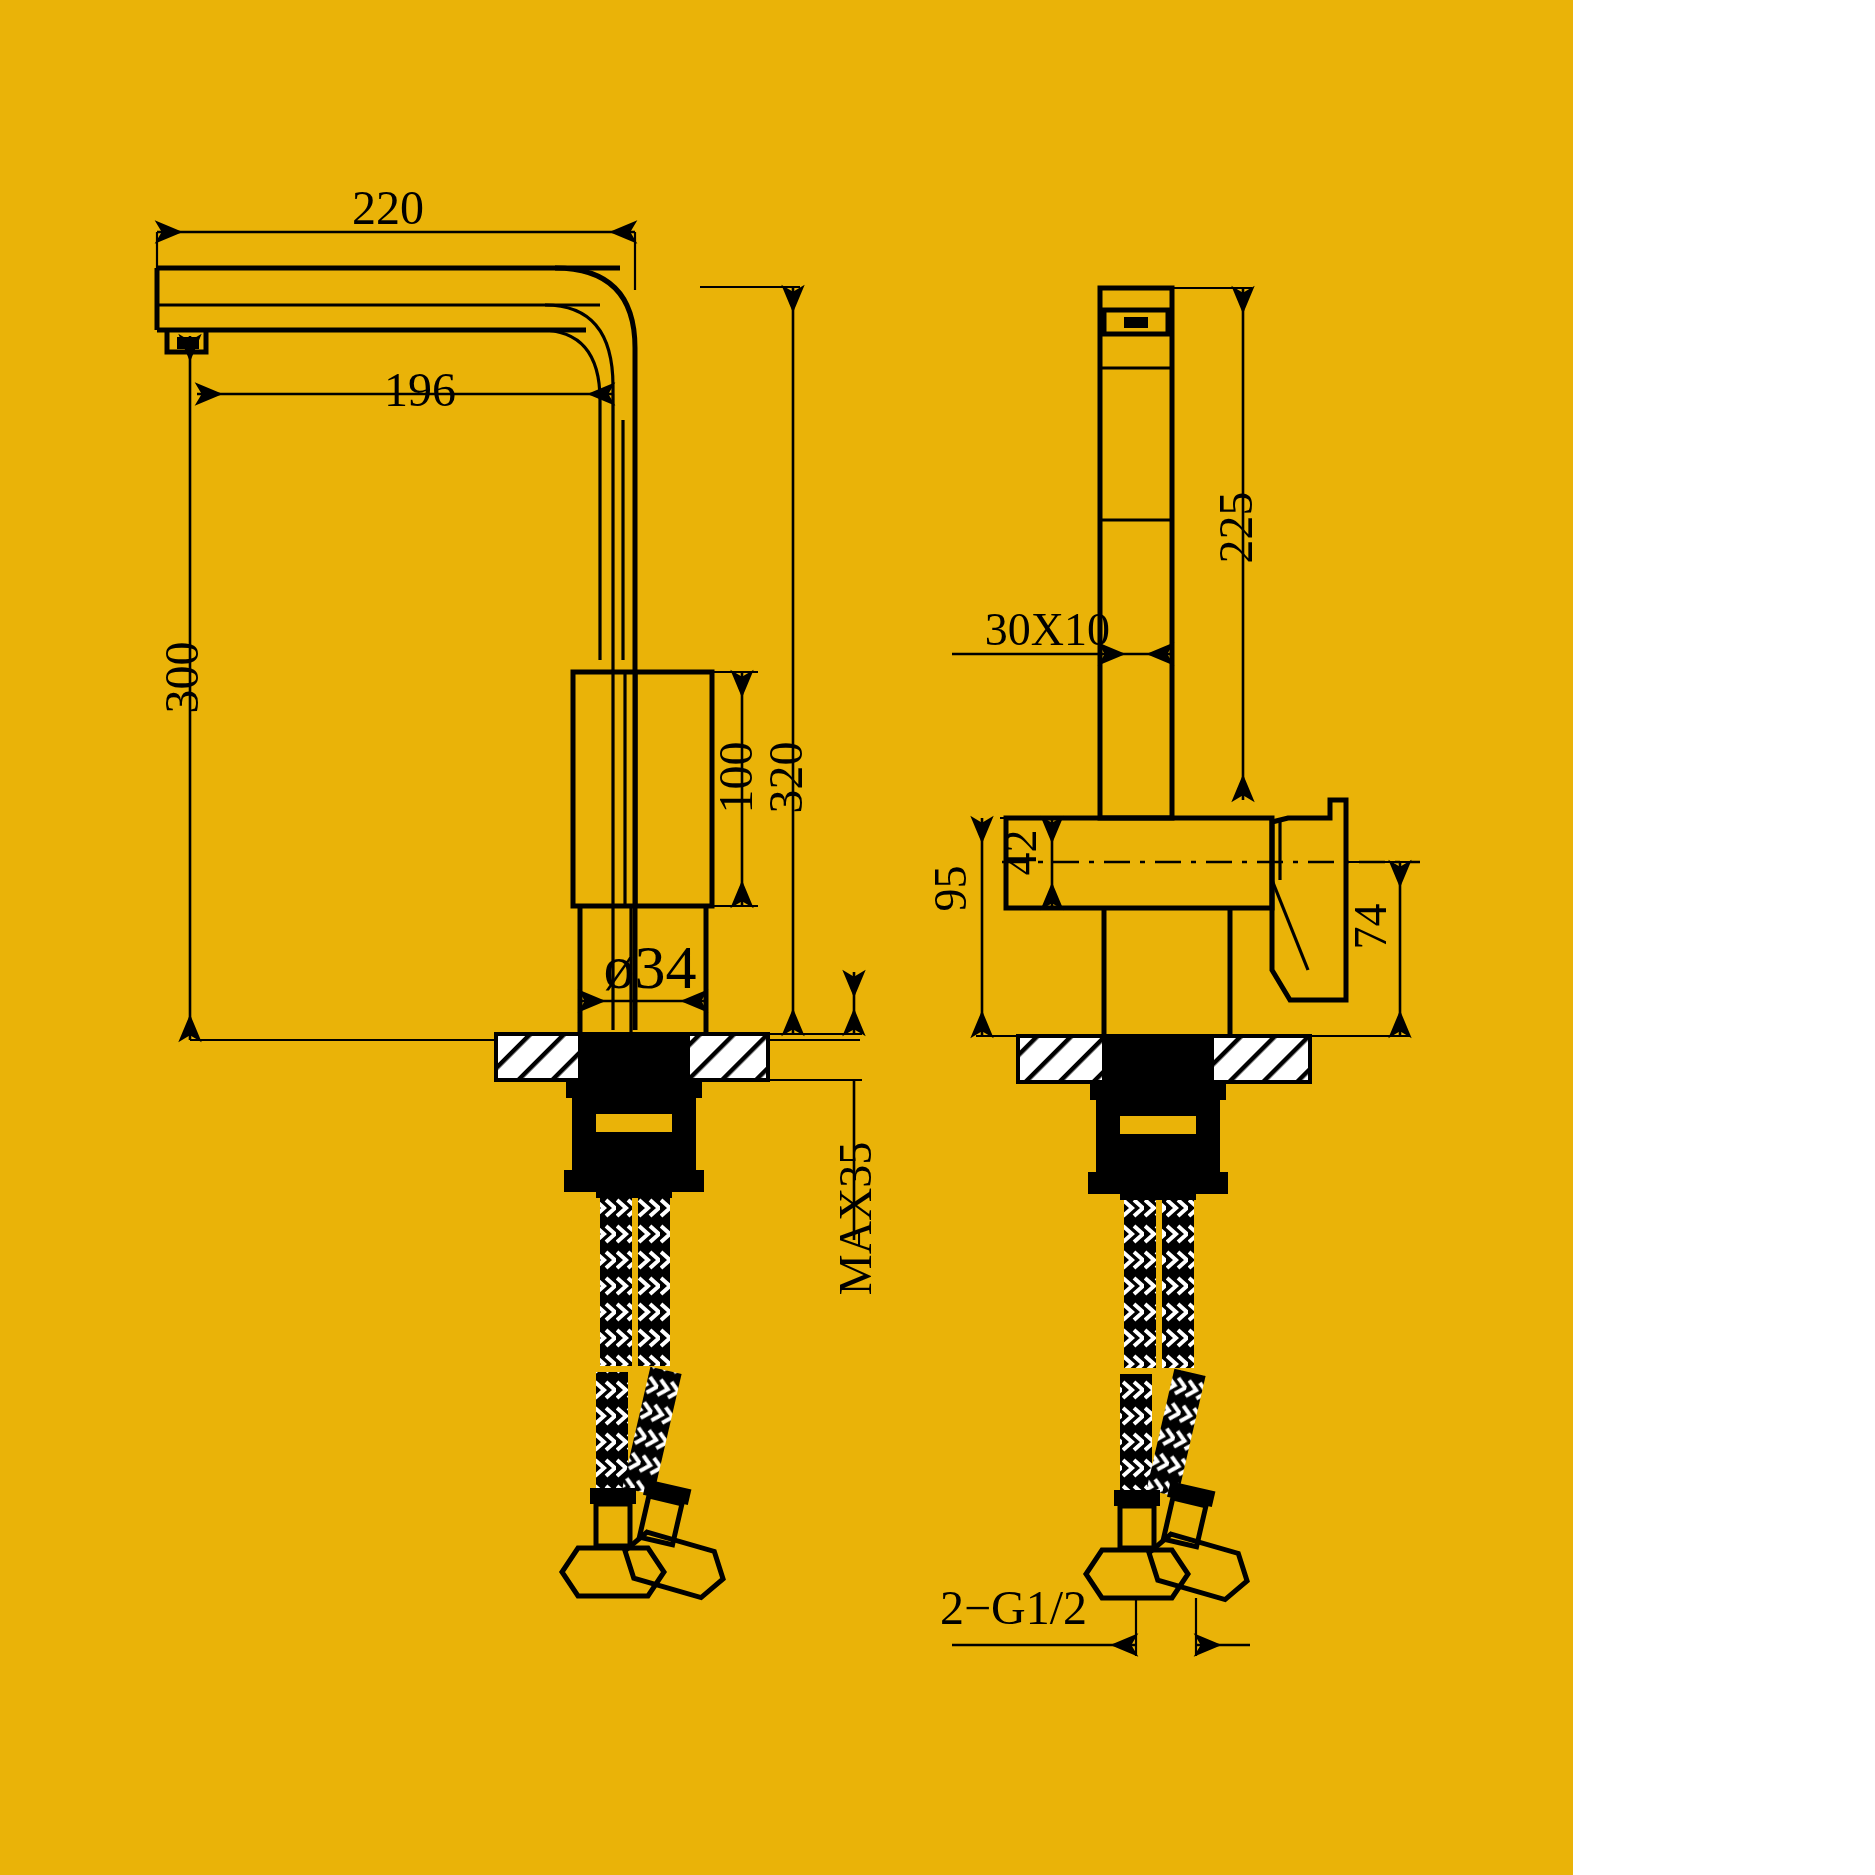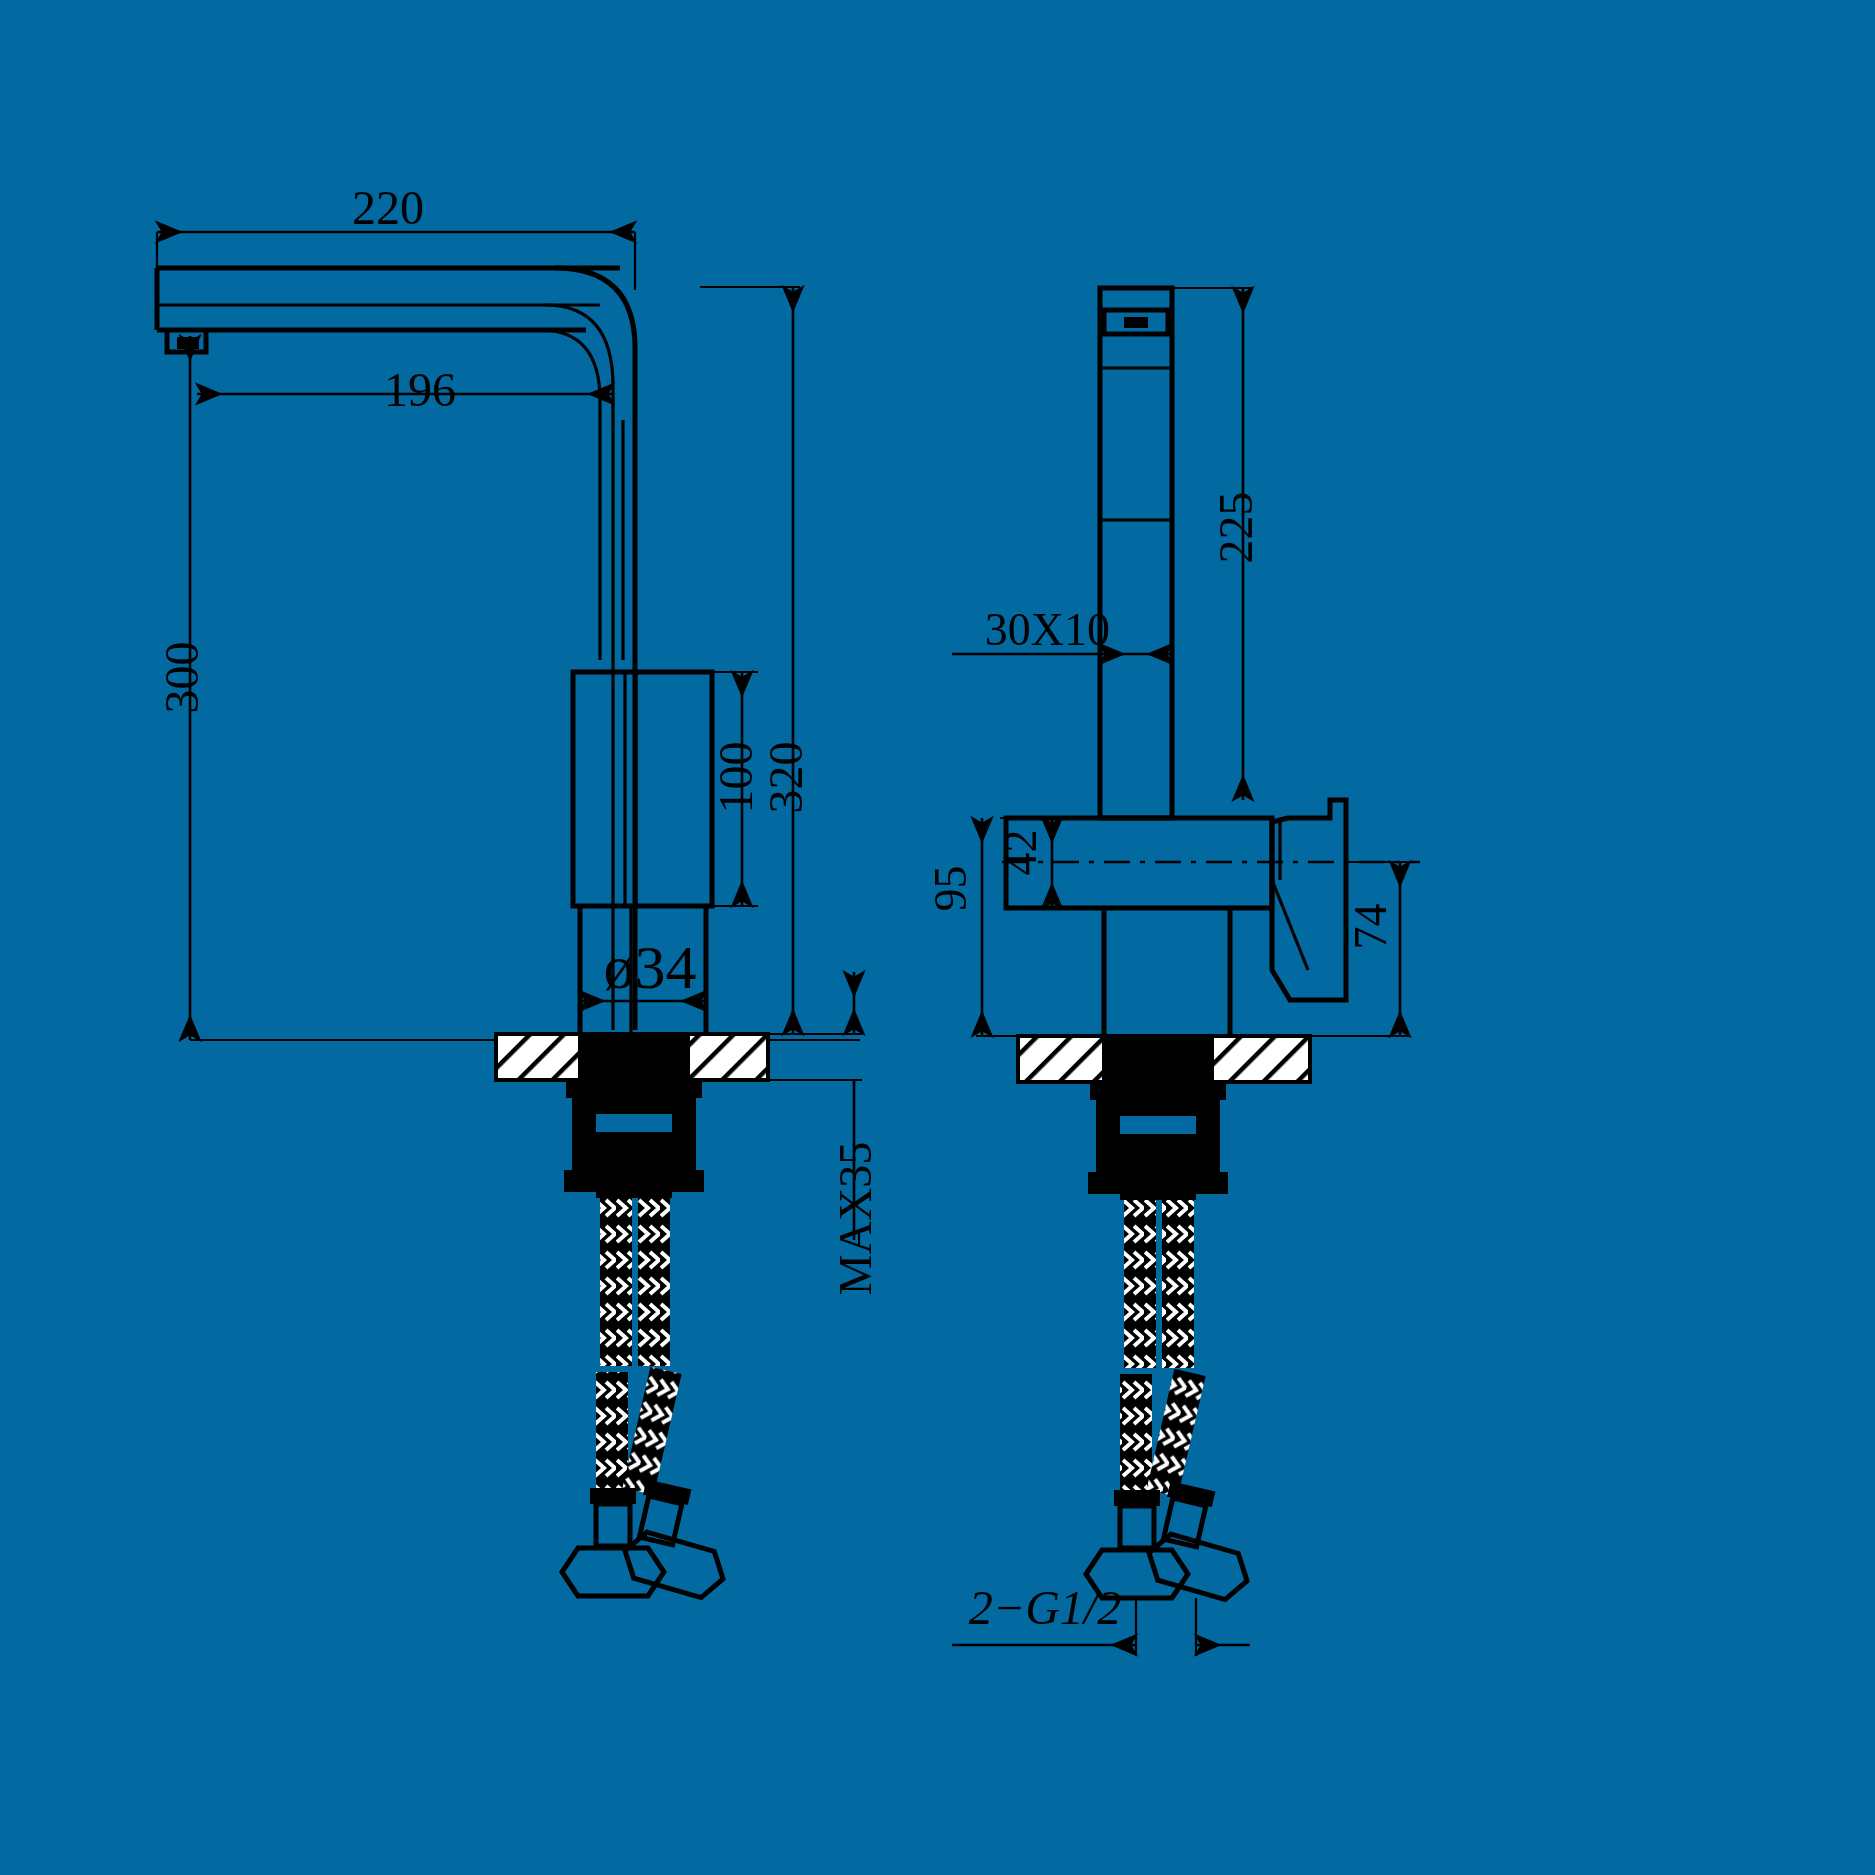--- a/index.html
+++ b/index.html
@@ -8,23 +8,23 @@
     background: #ffffff;
   }
   body {
     width: 1875px;
     height: 1875px;
     font-family: "Liberation Serif", serif;
     overflow: hidden;
   }
   #sheet {
     position: relative;
-    width: 1875px;
+    width: 1573px;
     height: 1875px;
-    background: #0369a1;
+    background: #eab308;
   }
   svg#drawing {
     position: absolute;
     left: 0;
     top: 0;
     width: 1875px;
     height: 1875px;
     display: block;
   }
   .ln   { stroke: #000000; fill: none; stroke-width: 3.2; }
@@ -316,16 +316,16 @@
               transform: rotate(-90deg); transform-origin: center center;">42</div>
 
   <div style="position:absolute; left:885px; top:862px; width:130px; text-align:center;
               font-size:46px; font-family:'Liberation Serif',serif; color:#000;
               transform: rotate(-90deg); transform-origin: center center;">95</div>
 
   <div style="position:absolute; left:1305px; top:900px; width:130px; text-align:center;
               font-size:46px; font-family:'Liberation Serif',serif; color:#000;
               transform: rotate(-90deg); transform-origin: center center;">74</div>
 
-  <div style="position:absolute; left:940px; top:1580px; width:210px; text-align:center;
-              font-size:48px; font-family:'Liberation Serif',serif; color:#000;font-style:italic;">2−G1/2</div>
+  <div style="position:absolute; left:940px; top:1580px; width:210px; text-align:left;
+              font-size:48px; font-family:'Liberation Serif',serif; color:#000;">2−G1/2</div>
 
 </div>
 
 </body></html>

